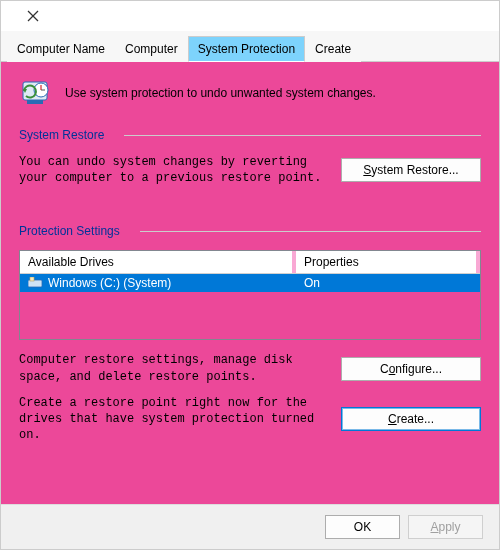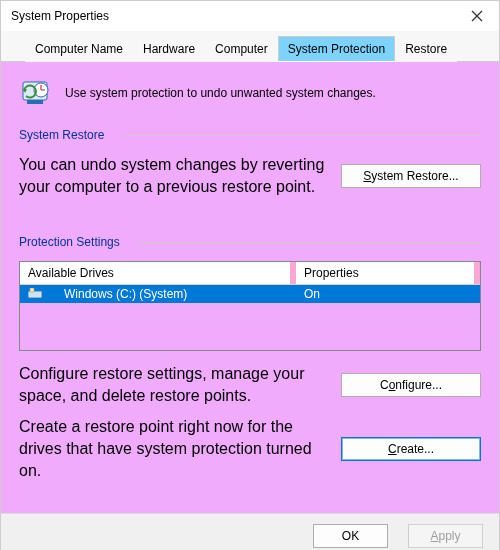--- a/index.html
+++ b/index.html
@@ -2,66 +2,64 @@
 <html><head>
 <meta charset="utf-8">
 <style>
   * { box-sizing: border-box; font-family: "Segoe UI", Tahoma, sans-serif; }
   body { margin: 0; background: #fff; font-size: 12px; color: #000; }
   .window { width: 500px; height: 550px; border: 1px solid #ccc; background: #fff; display: flex; flex-direction: column; }
   .titlebar { height: 30px; background: #fff; display: flex; align-items: center; justify-content: space-between; padding: 0 0 0 10px; }
   .titlebar .title { font-size: 12px; }
   .close { width: 44px; height: 30px; display: flex; align-items: center; justify-content: center; }
   .close svg { width: 12px; height: 12px; }
-  .tabs { display: flex; padding: 4px 6px 0 24px; border-bottom: 1px solid #ccc; background: #f7f7f7; }
+  .tabs { display: flex; padding: 4px 6px 0 6px; border-bottom: 1px solid #ccc; background: #f7f7f7; }
   .tab { padding: 5px 9px; border: 1px solid transparent; border-bottom: none; font-size: 12px; background: #f7f7f7; position: relative; bottom: -1px; }
   .tab.active { background: #7dd3fc; border-color: #ccc; border-bottom: 1px solid #fff; }
-  .content { flex: 1; padding: 14px 18px 18px 18px; background: #f0abfc; }
+  .content { flex: 1; padding: 14px 18px 24px 18px; background: #ec4899; }
   .intro { display: flex; align-items: center; gap: 12px; margin-bottom: 18px; }
   .intro .icon { width: 34px; height: 34px; flex-shrink: 0; }
   .group { margin-bottom: 14px; }
   .group-title { display: flex; align-items: center; gap: 20px; margin-bottom: 12px; color: #003399; font-size: 12px; }
   .group-title .line { flex: 1; height: 1px; background: #ccc; }
   .row { display: flex; align-items: center; gap: 10px; margin-bottom: 10px; }
-  .row .text { flex: 1; font-size: 16px; line-height: 1.35; }
+  .row .text { flex: 1; font-size: 12px; line-height: 1.35; font-family: Liberation Mono, monospace; }
   .btn { height: 24px; border: 1px solid #adadad; background: #fdfdfd; font-size: 12px; display: inline-flex; align-items: center; justify-content: center; min-width: 140px; padding: 0 10px; }
   .btn.small { min-width: 75px; }
   .btn .pre-underline { text-decoration: underline; }
   .btn.disabled { color: #a0a0a0; border-color: #cfcfcf; background: #f5f5f5; }
   .btn.focus { border: 1px solid #0078d7; box-shadow: inset 0 0 0 1px #7ab9e8; }
   .drives { border: 1px solid #828790; height: 90px; margin-bottom: 12px; }
   .drives-header { display: flex; background: #fff; border-bottom: 1px solid #d0d0d0; }
-  .drives-header .col { padding: 4px 8px; font-size: 12px; border-right: 6px solid #f9a8d4; }
+  .drives-header .col { padding: 4px 8px; font-size: 12px; border-right: 4px solid #f9a8d4; }
   .col-drive { width: 60%; }
   .col-prot { width: 40%; }
   .drive-row { display: flex; background: #0078d7; color: #fff; height: 18px; align-items: center; }
-  .drive-row .cell { padding: 0 8px; font-size: 12px; display: flex; align-items: center; gap: 20px; }
+  .drive-row .cell { padding: 0 8px; font-size: 12px; display: flex; align-items: center; gap: 4px; }
   .drive-icon { width: 16px; height: 12px; display: inline-flex; align-items: center; }
-  .footer { display: flex; justify-content: flex-end; gap: 20px; padding: 10px 16px; border-top: 1px solid #ddd; background: #f0f0f0; }
+  .footer { display: flex; justify-content: flex-end; gap: 8px; padding: 10px 16px; border-top: 1px solid #ddd; background: #f0f0f0; }
 </style>
 </head>
 <body>
 
 <div class="window">
   <div class="titlebar">
-    <span class="title">System Properties</span>
     <div class="close">
       <svg viewBox="0 0 12 12">
           <line x1="1" y1="1" x2="11" y2="11" stroke="#333" stroke-width="1.2"></line>
           <line x1="11" y1="1" x2="1" y2="11" stroke="#333" stroke-width="1.2"></line>
         </svg>
     </div>
   </div>
 
   <div class="tabs">
     <div class="tab">Computer Name</div>
-    <div class="tab">Hardware</div>
     <div class="tab">Computer</div>
     <div class="tab active">System Protection</div>
-    <div class="tab">Restore</div>
+    <div class="tab">Create</div>
   </div>
 
   <div class="content">
     <div class="intro">
       <div class="icon">
         <svg viewBox="0 0 34 34">
           <rect x="4" y="6" width="24" height="18" rx="2" fill="#dfeaf5" stroke="#2a6bb5" stroke-width="1"></rect>
           <rect x="8" y="24" width="16" height="4" fill="#2a6bb5"></rect>
           <circle cx="22" cy="14" r="7" fill="#fff" stroke="#2a6bb5" stroke-width="1"></circle>
           <line x1="22" y1="14" x2="22" y2="9" stroke="#c00" stroke-width="1"></line>
@@ -105,21 +103,21 @@
                   <rect x="2" y="0" width="4" height="4" fill="#f5e9c0" stroke="#b8a15a" stroke-width="0.6"></rect>
                 </svg>
             </span>
             <span>Windows (C:) (System)</span>
           </div>
           <div class="cell col-prot">On</div>
         </div>
       </div>
 
       <div class="row">
-        <div class="text">Configure restore settings, manage your space, and delete restore points.</div>
+        <div class="text">Computer restore settings, manage disk space, and delete restore points.</div>
         <button class="btn">C<span class="pre-underline">o</span>nfigure...</button>
       </div>
 
       <div class="row">
         <div class="text">Create a restore point right now for the drives that have system protection turned on.</div>
         <button class="btn focus"><span class="pre-underline">C</span>reate...</button>
       </div>
     </div>
   </div>
 

